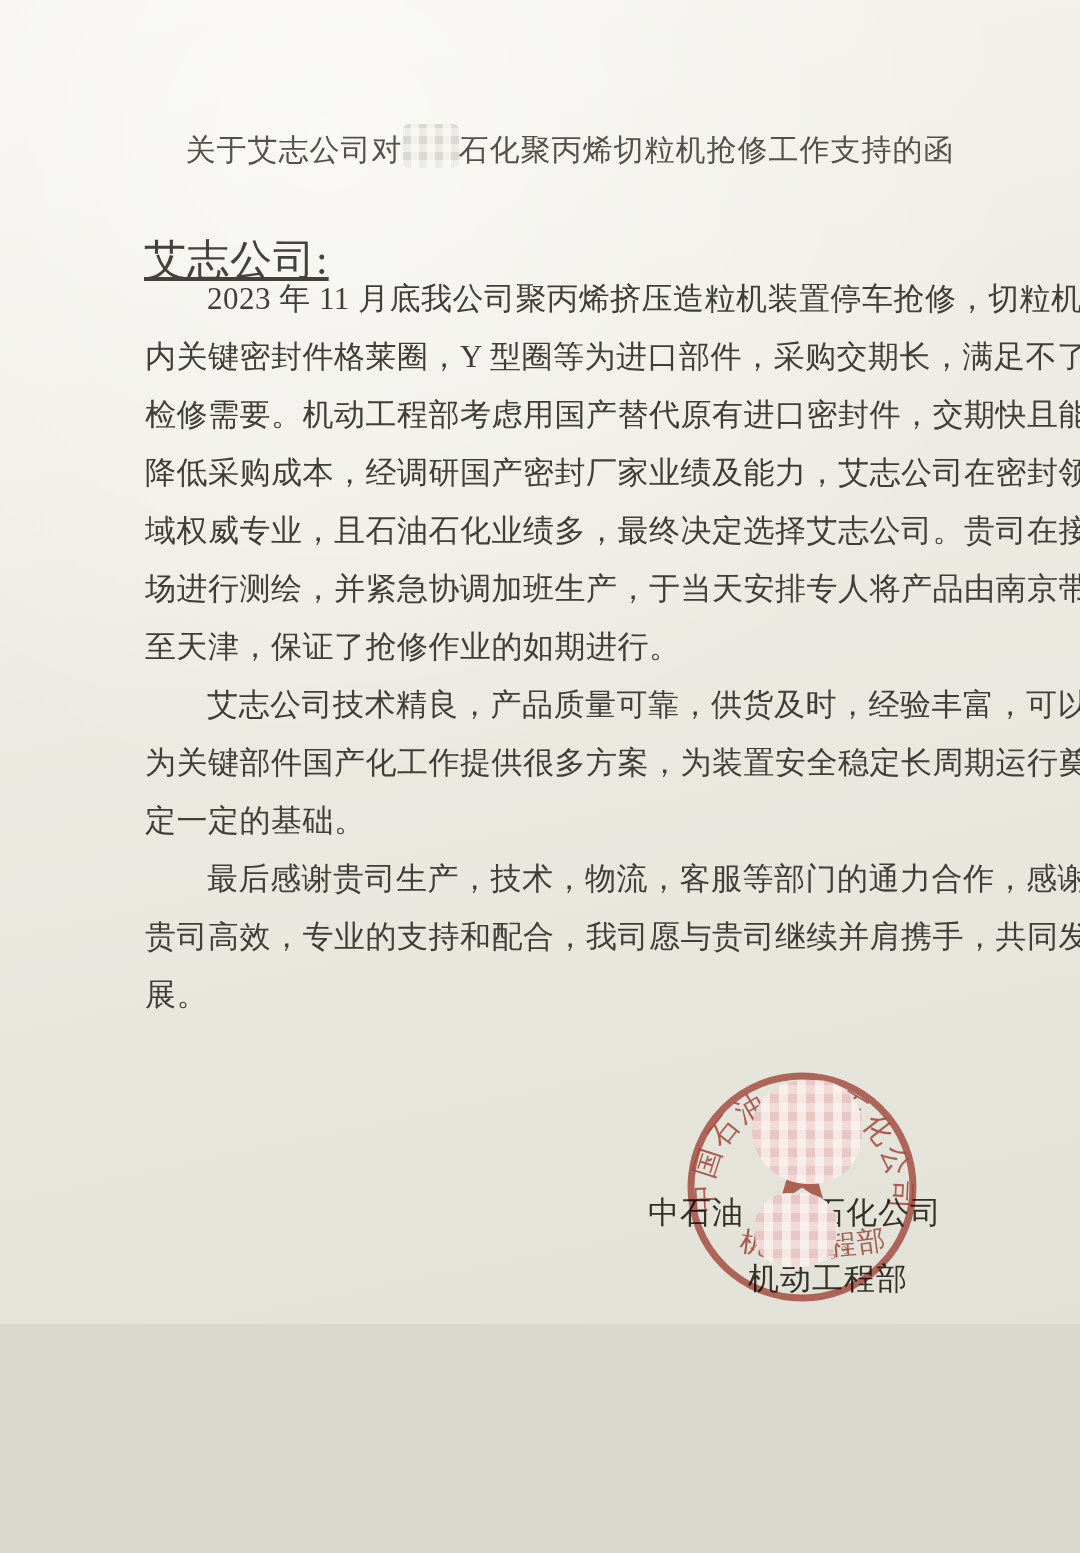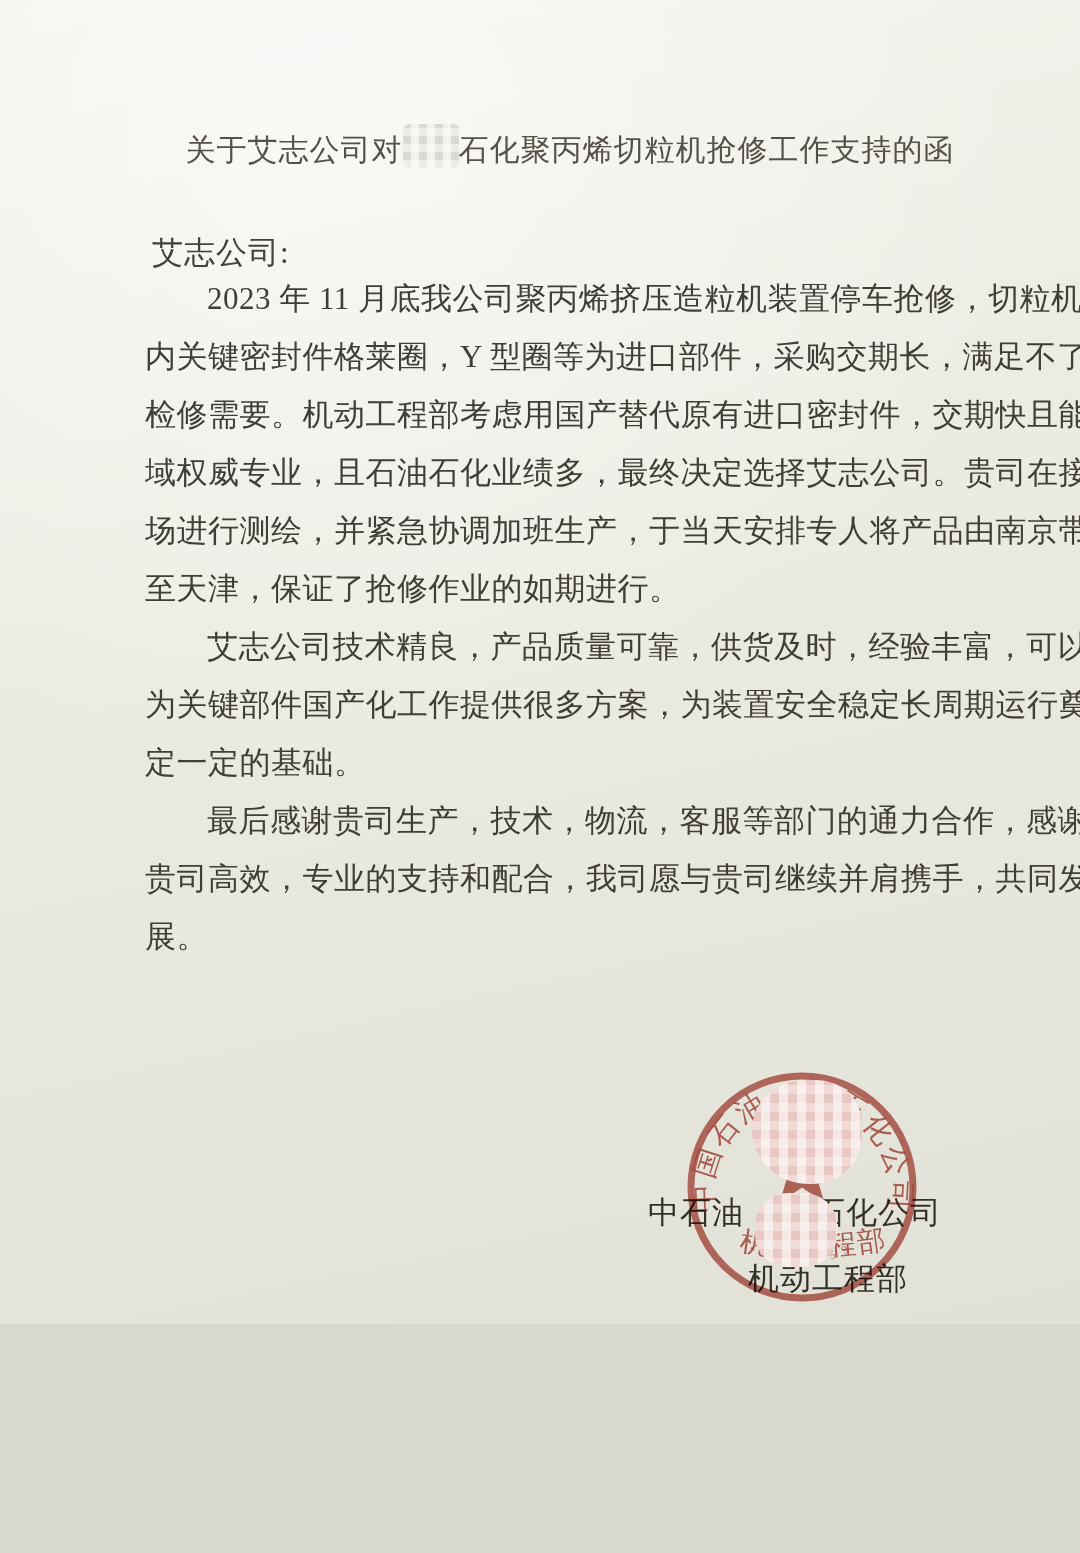--- a/index.html
+++ b/index.html
@@ -13,22 +13,22 @@
     background:
       radial-gradient(120% 90% at 30% 10%, rgba(255,255,255,.55) 0%, rgba(255,255,255,0) 55%),
       linear-gradient(168deg,#f4f3ee 0%,#edece4 38%,#e8e7de 68%,#e2e1d7 100%);
   }
   .title{
     position:absolute;left:60px;top:124px;width:1020px;
     text-align:center;font-size:30px;color:#555149;
     letter-spacing:1px;white-space:nowrap;
   }
   .salutation{
-    position:absolute;left:152px;top:232px;
-    font-size:31px;color:#45423c;letter-spacing:1px;
+    position:absolute;left:144px;top:232px;
+    font-size:42px;color:#45423c;letter-spacing:1px;text-decoration:underline;
   }
   .body-text{
     position:absolute;left:145px;top:270px;width:830px;
     font-size:31px;color:#413e38;
   }
   .para .line{
     height:58px;line-height:58px;white-space:nowrap;
     letter-spacing:.5px;
     font-family:Liberation Serif, serif;
   }
@@ -84,20 +84,21 @@
     <span>关于艾志公司对</span><span class="redact redact-title"></span><span>石化聚丙烯切粒机抢修工作支持的函</span>
   </div>
 
   <div class="salutation">艾志公司:</div>
 
   <div class="body-text">
     <div class="para">
         <div class="line">2023 年 11 月底我公司聚丙烯挤压造粒机装置停车抢修，切粒机</div>
         <div class="line">内关键密封件格莱圈，Y 型圈等为进口部件，采购交期长，满足不了</div>
         <div class="line">检修需要。机动工程部考虑用国产替代原有进口密封件，交期快且能</div>
+        <div class="line">降低采购成本，经调研国产密封厂家业绩及能力，艾志公司在密封领</div>
         <div class="line">域权威专业，且石油石化业绩多，最终决定选择艾志公司。贵司在接</div>
         <div class="line">场进行测绘，并紧急协调加班生产，于当天安排专人将产品由南京带</div>
         <div class="line">至天津，保证了抢修作业的如期进行。</div>
       </div>
     <div class="para">
         <div class="line">艾志公司技术精良，产品质量可靠，供货及时，经验丰富，可以</div>
         <div class="line">为关键部件国产化工作提供很多方案，为装置安全稳定长周期运行奠</div>
         <div class="line">定一定的基础。</div>
       </div>
     <div class="para">

